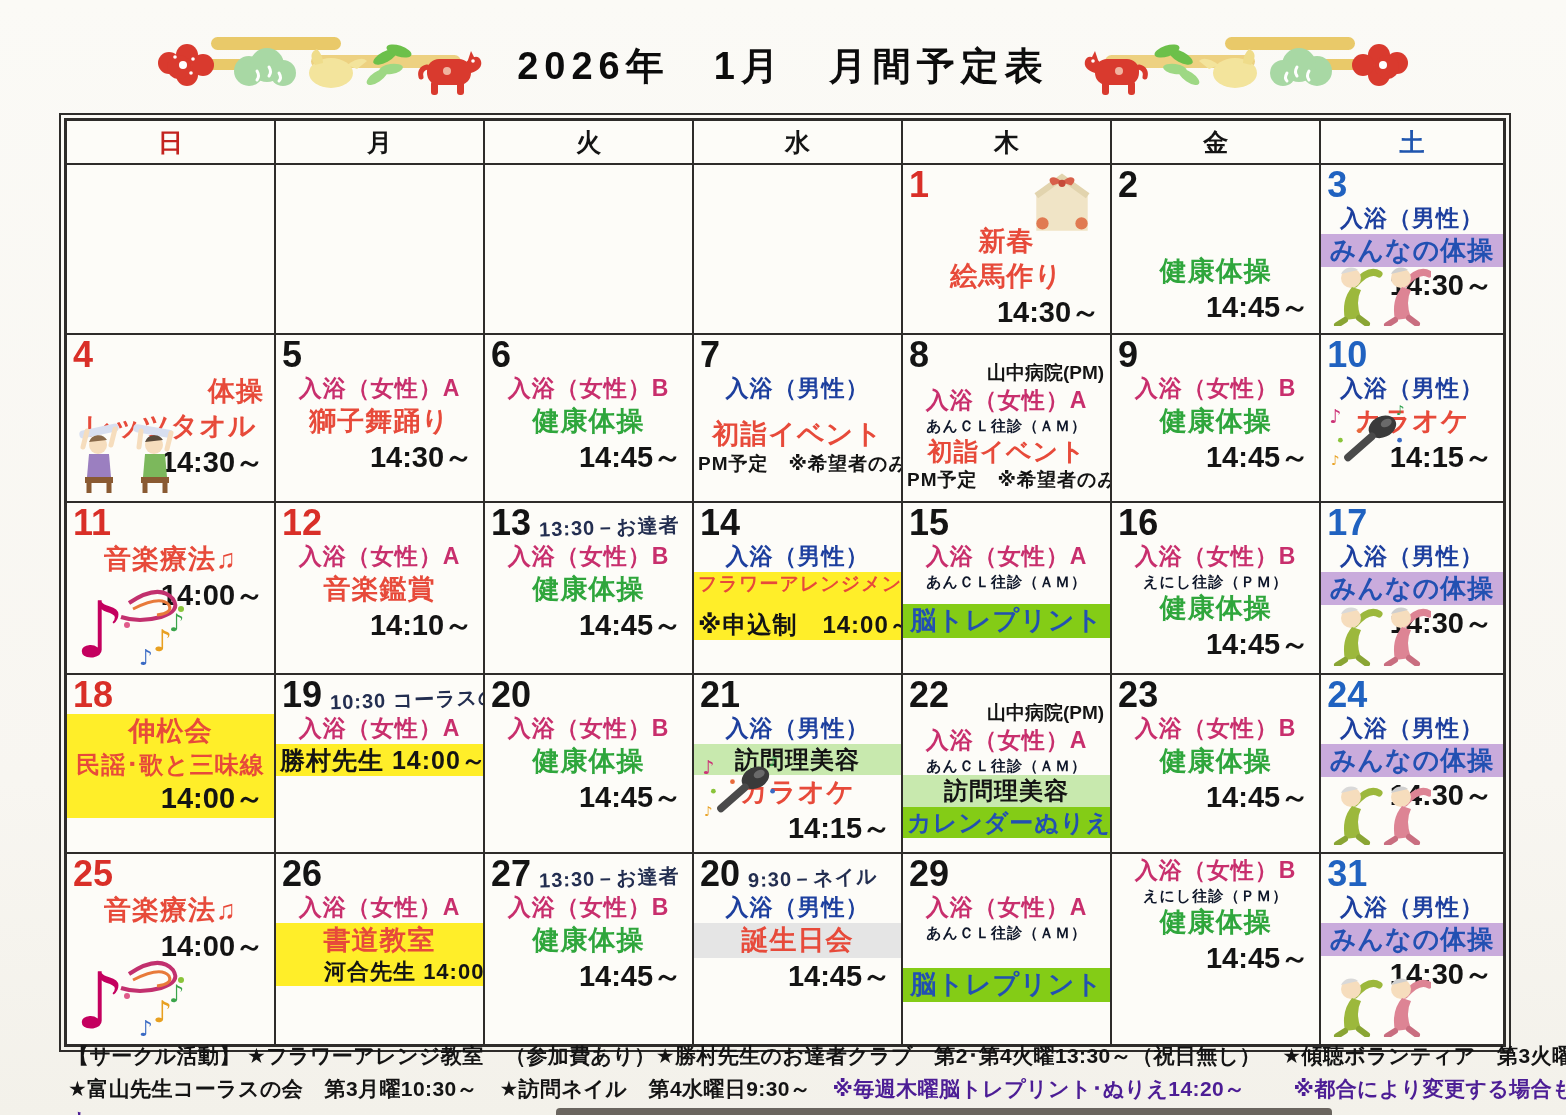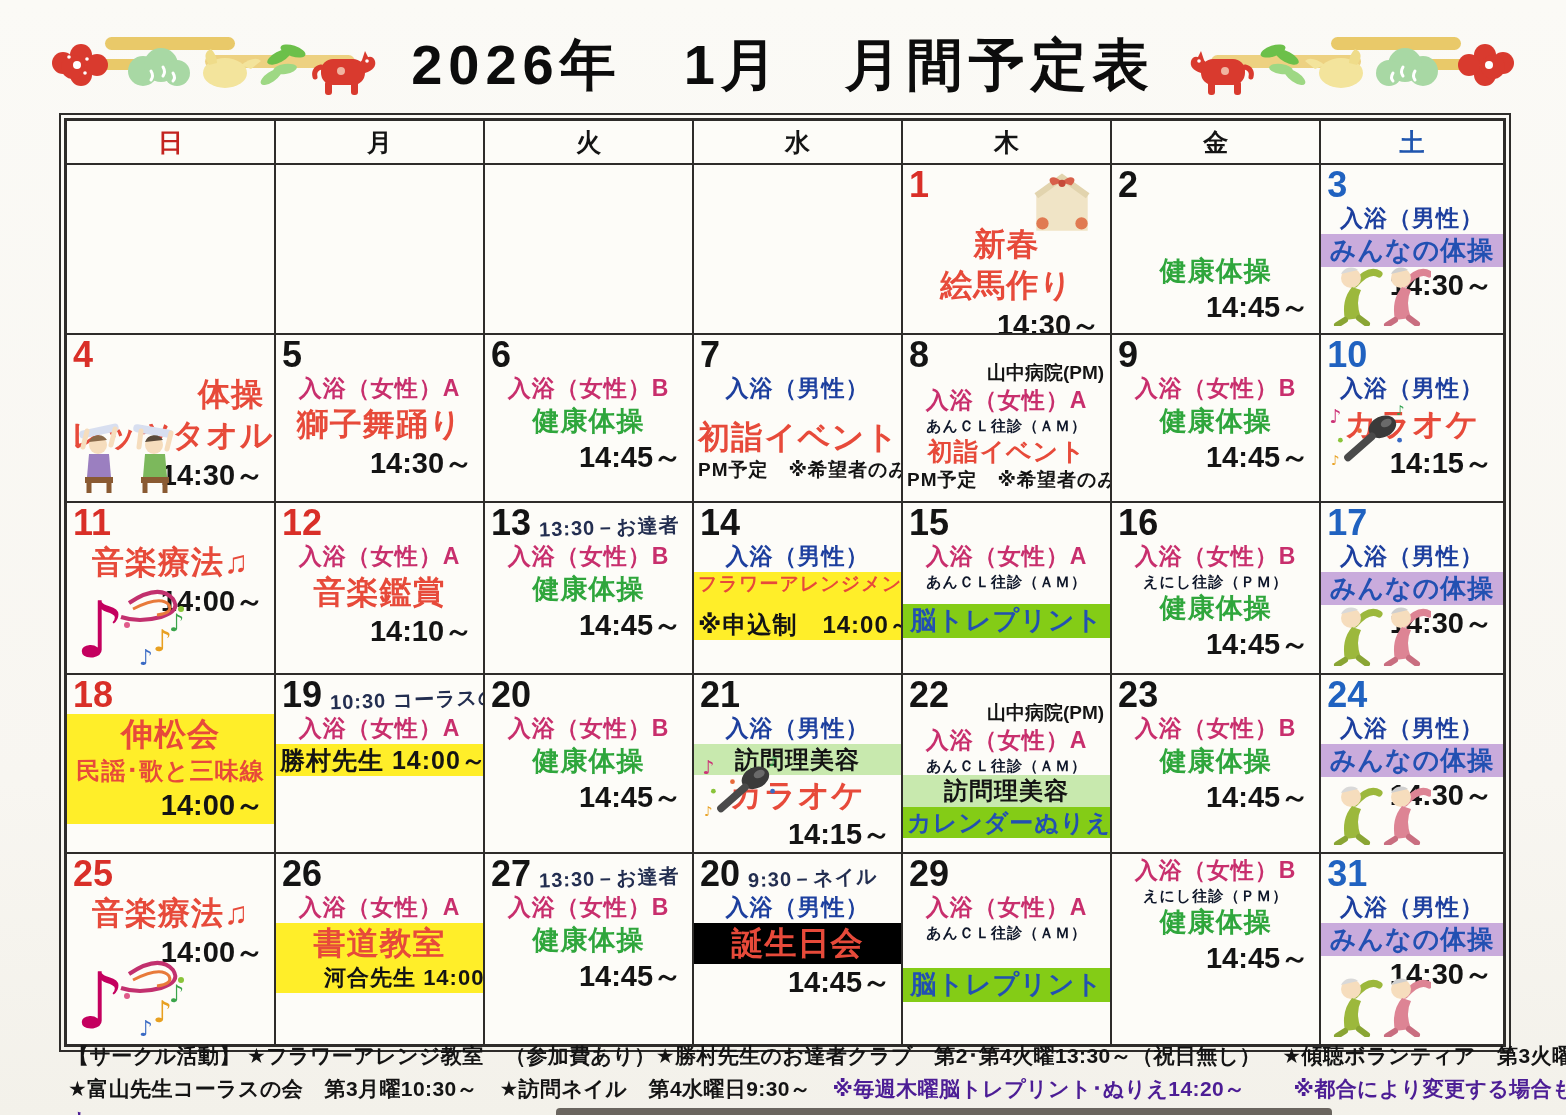--- a/index.html
+++ b/index.html
@@ -6,21 +6,21 @@
   body{
     width:1566px;height:1115px;position:relative;overflow:hidden;
     background:linear-gradient(180deg,#fbfaf6 0%,#f8f6f1 70%,#f3f1ea 100%);
     font-family:"Liberation Sans","DejaVu Sans",sans-serif;
     color:#141414;
   }
   
   .hdr{display:flex;align-items:center;justify-content:center;gap:26px;height:104px;padding-top:14px}
   .deco{width:350px;height:74px;flex:0 0 auto}
   .deco.right svg{transform:scaleX(-1)}
-  .title{font-size:56px;font-weight:800;letter-spacing:6px;color:#0c0c0c;white-space:nowrap}
+  .title{font-size:38px;font-weight:800;letter-spacing:6px;color:#0c0c0c;white-space:nowrap}
   
   .cal{
     position:absolute;left:64px;top:118px;width:1436px;background:#fdfcf8;
     border:3px solid #2e2c2a;outline:2px solid #2e2c2a;outline-offset:3px;
   }
   .dh-row{display:grid;grid-template-columns:repeat(6,1fr) .87fr;height:42px;border-bottom:2px solid #2e2c2a}
   .dh{display:flex;align-items:center;justify-content:center;font-size:25px;font-weight:800;border-right:2px solid #2e2c2a}
   .dh:last-child{border-right:none}
   .dh.sun{color:#c3231f}.dh.sat{color:#1f55ae}
   .wrow{display:grid;grid-template-columns:repeat(6,1fr) .87fr;border-bottom:2px solid #2e2c2a}
@@ -32,29 +32,29 @@
   .daynum{font-size:36px;font-weight:800;line-height:1.02}
   .daynum.sun{color:#d92f28}.daynum.sat{color:#2062c0}.daynum.wk{color:#141414}
   .hand{font-size:20px;color:#232e50;margin-top:9px;transform:rotate(-2deg);font-weight:600;letter-spacing:1px;white-space:nowrap}
   .corner{margin-left:auto;font-size:19px;font-weight:700;margin-top:23px;white-space:nowrap}
   .lines{display:flex;flex-direction:column}
   .line{font-weight:800;font-size:24px;line-height:1.3;letter-spacing:1px;padding:0 4px;white-space:nowrap}
   .a-c{text-align:center}.a-r{text-align:right;padding-right:10px}
   .c-pink{color:#c82f6d;font-size:23px}
   .c-bathm{color:#1d3f9e;font-size:23px}
   .c-green{color:#2fa63c;font-size:27px;font-weight:900}
-  .c-red{color:#e74a3a;font-size:32px;font-weight:900}
+  .c-red{color:#e74a3a;font-size:27px;font-weight:900}
   .c-blue{color:#2250b2;font-size:26px;font-weight:900}
   .c-time{color:#141414;font-size:29px;font-weight:800;letter-spacing:0}
   .c-black{color:#141414;font-size:24px}
   .c-note{color:#0f172a;font-size:15px;font-weight:700}
   .c-small{color:#141414;font-size:19px;font-weight:800}
   .c-sp{height:13px;padding:0}
   .hl-y{background:#ffee29}.hl-p{background:#c9abdc}.hl-g{background:#c8e9ae}
-  .hl-cr{background:#84cc16}.hl-li{background:#000000}
+  .hl-cr{background:#84cc16}.hl-li{background:#e5e5e5}
   .icon-ema .lines{margin-top:20px}
   .cicon{position:absolute;pointer-events:none}
   .ic-ema{top:6px;right:12px;width:72px}
   .ic-exercise{left:6px;bottom:3px;width:104px}
   .ic-towel{left:4px;bottom:2px;width:112px}
   .ic-music{left:2px;bottom:0;width:124px}
   .ic-mic{left:6px;bottom:28px;width:86px}
   
   .footer{position:absolute;left:68px;top:1040px;width:1450px;font-weight:800}
   .fline{font-size:21px;line-height:1.55;letter-spacing:.4px;white-space:nowrap}

